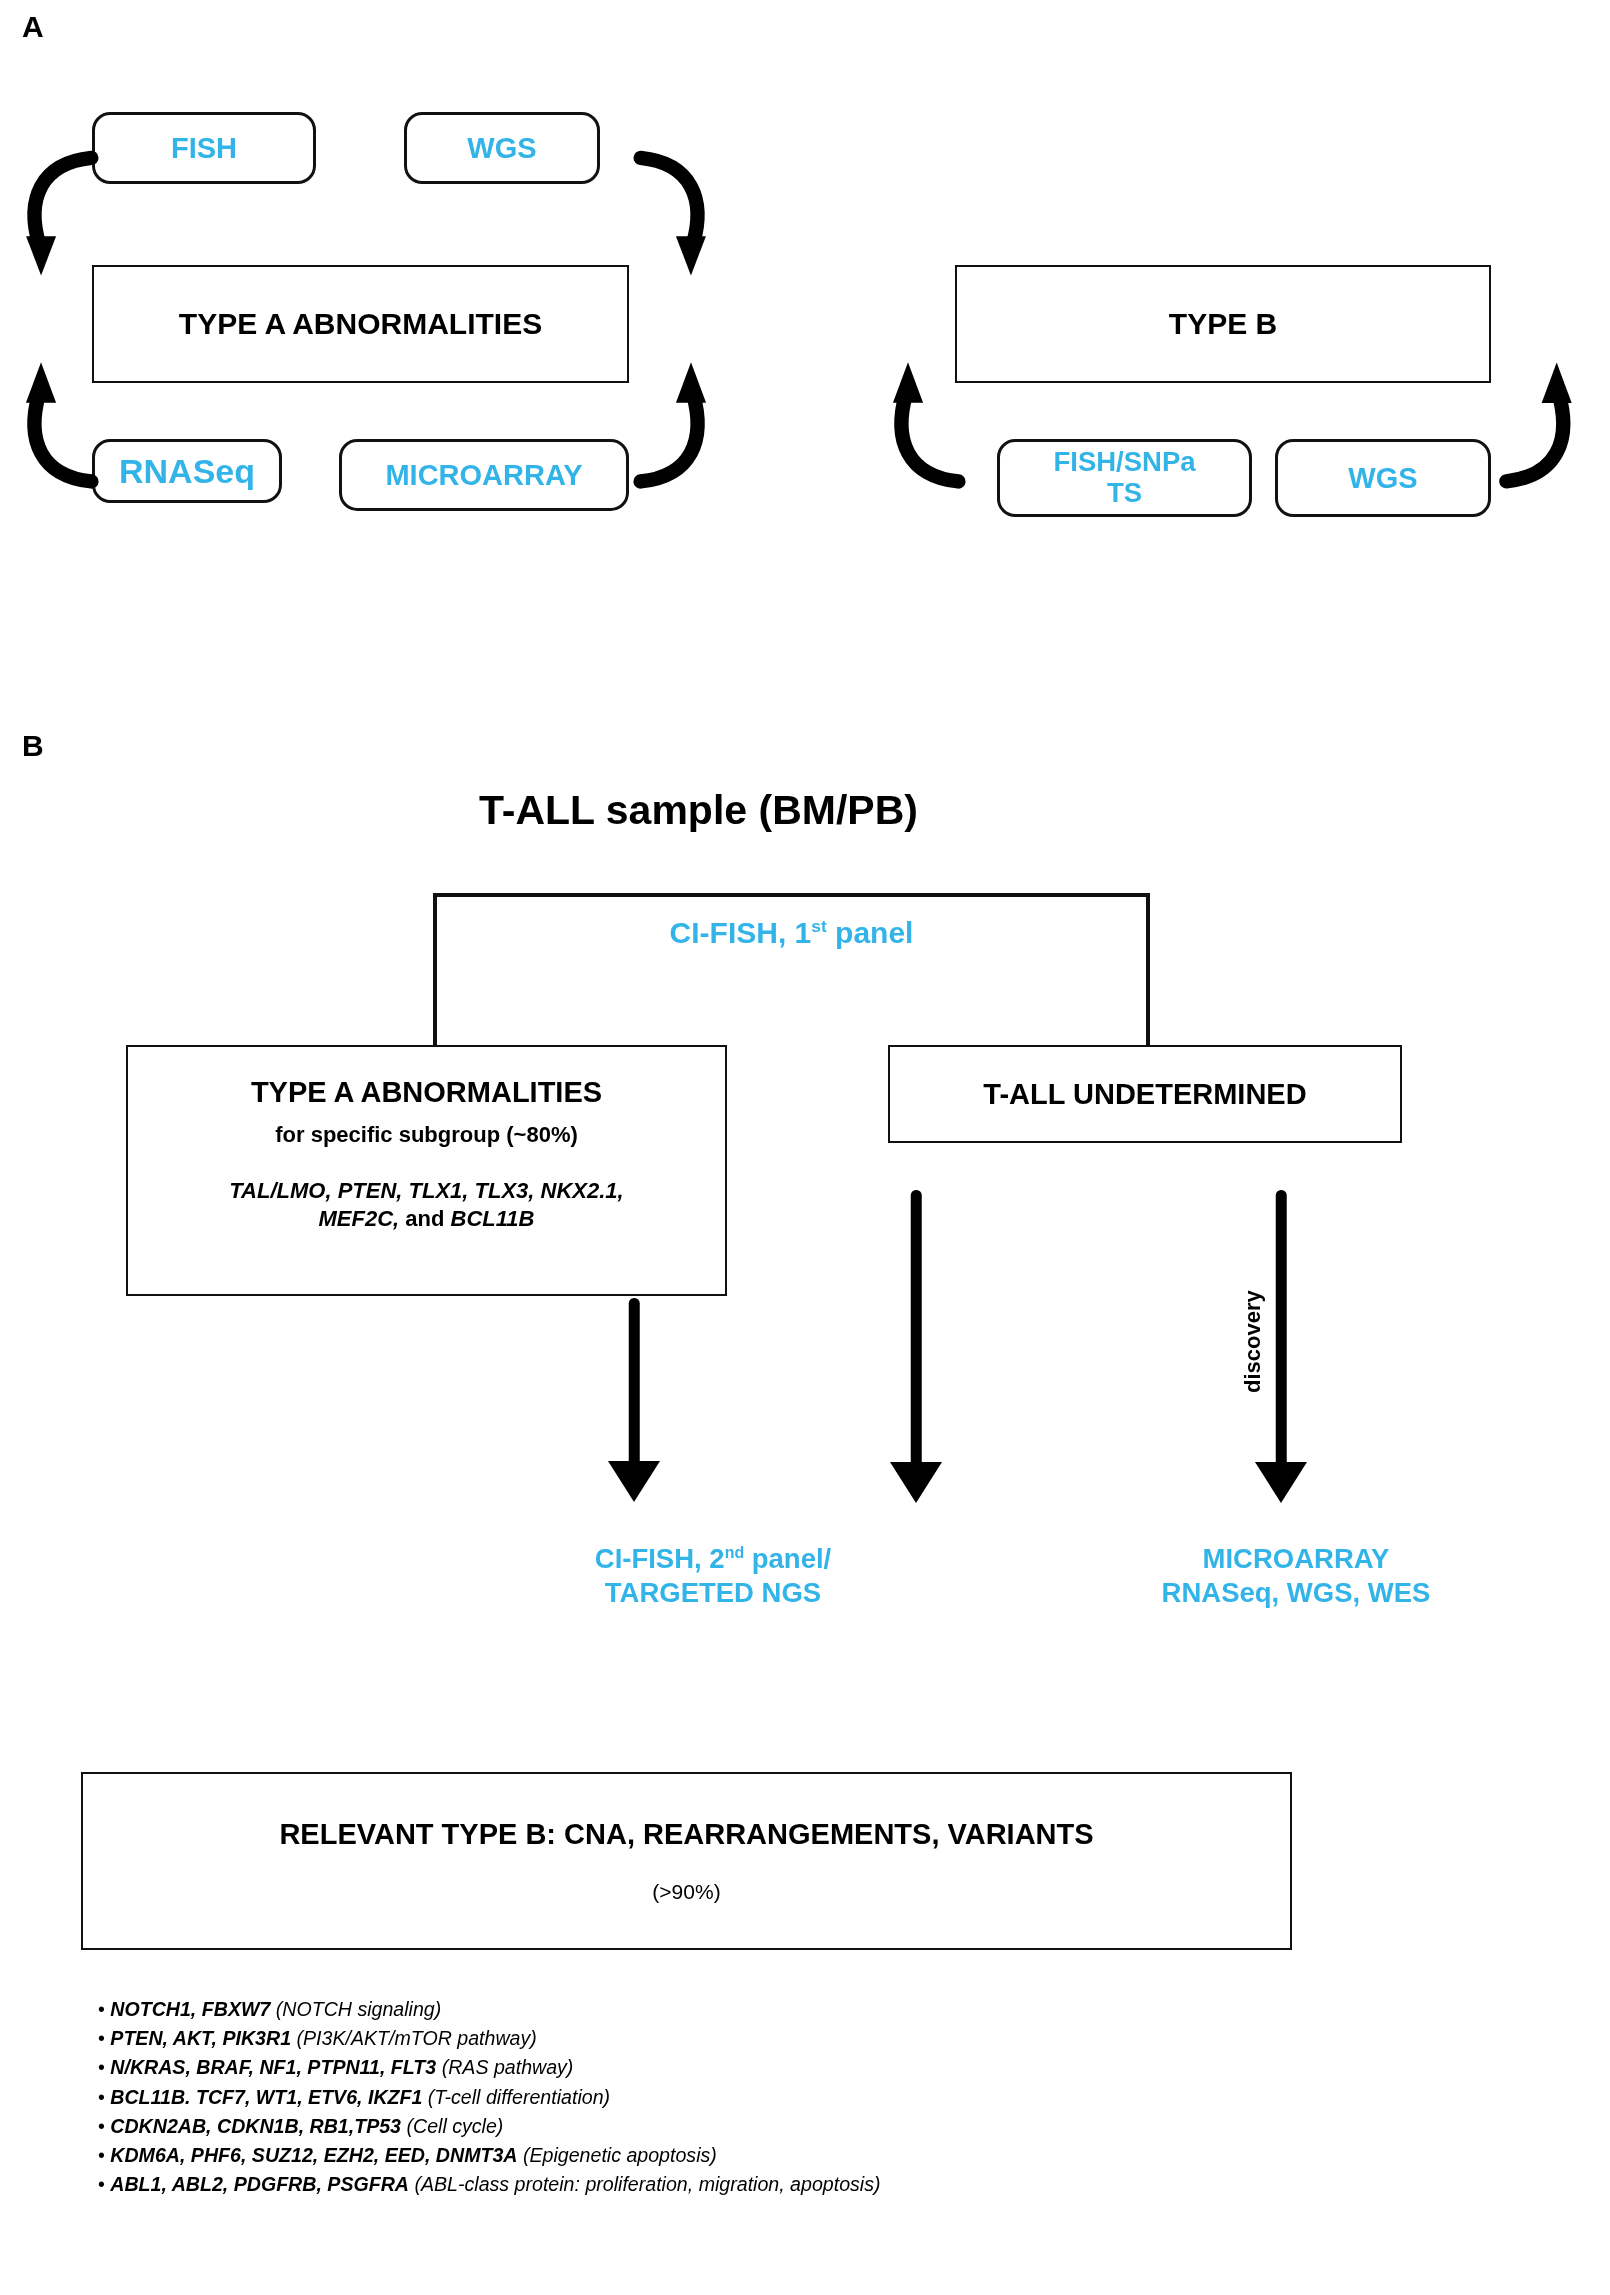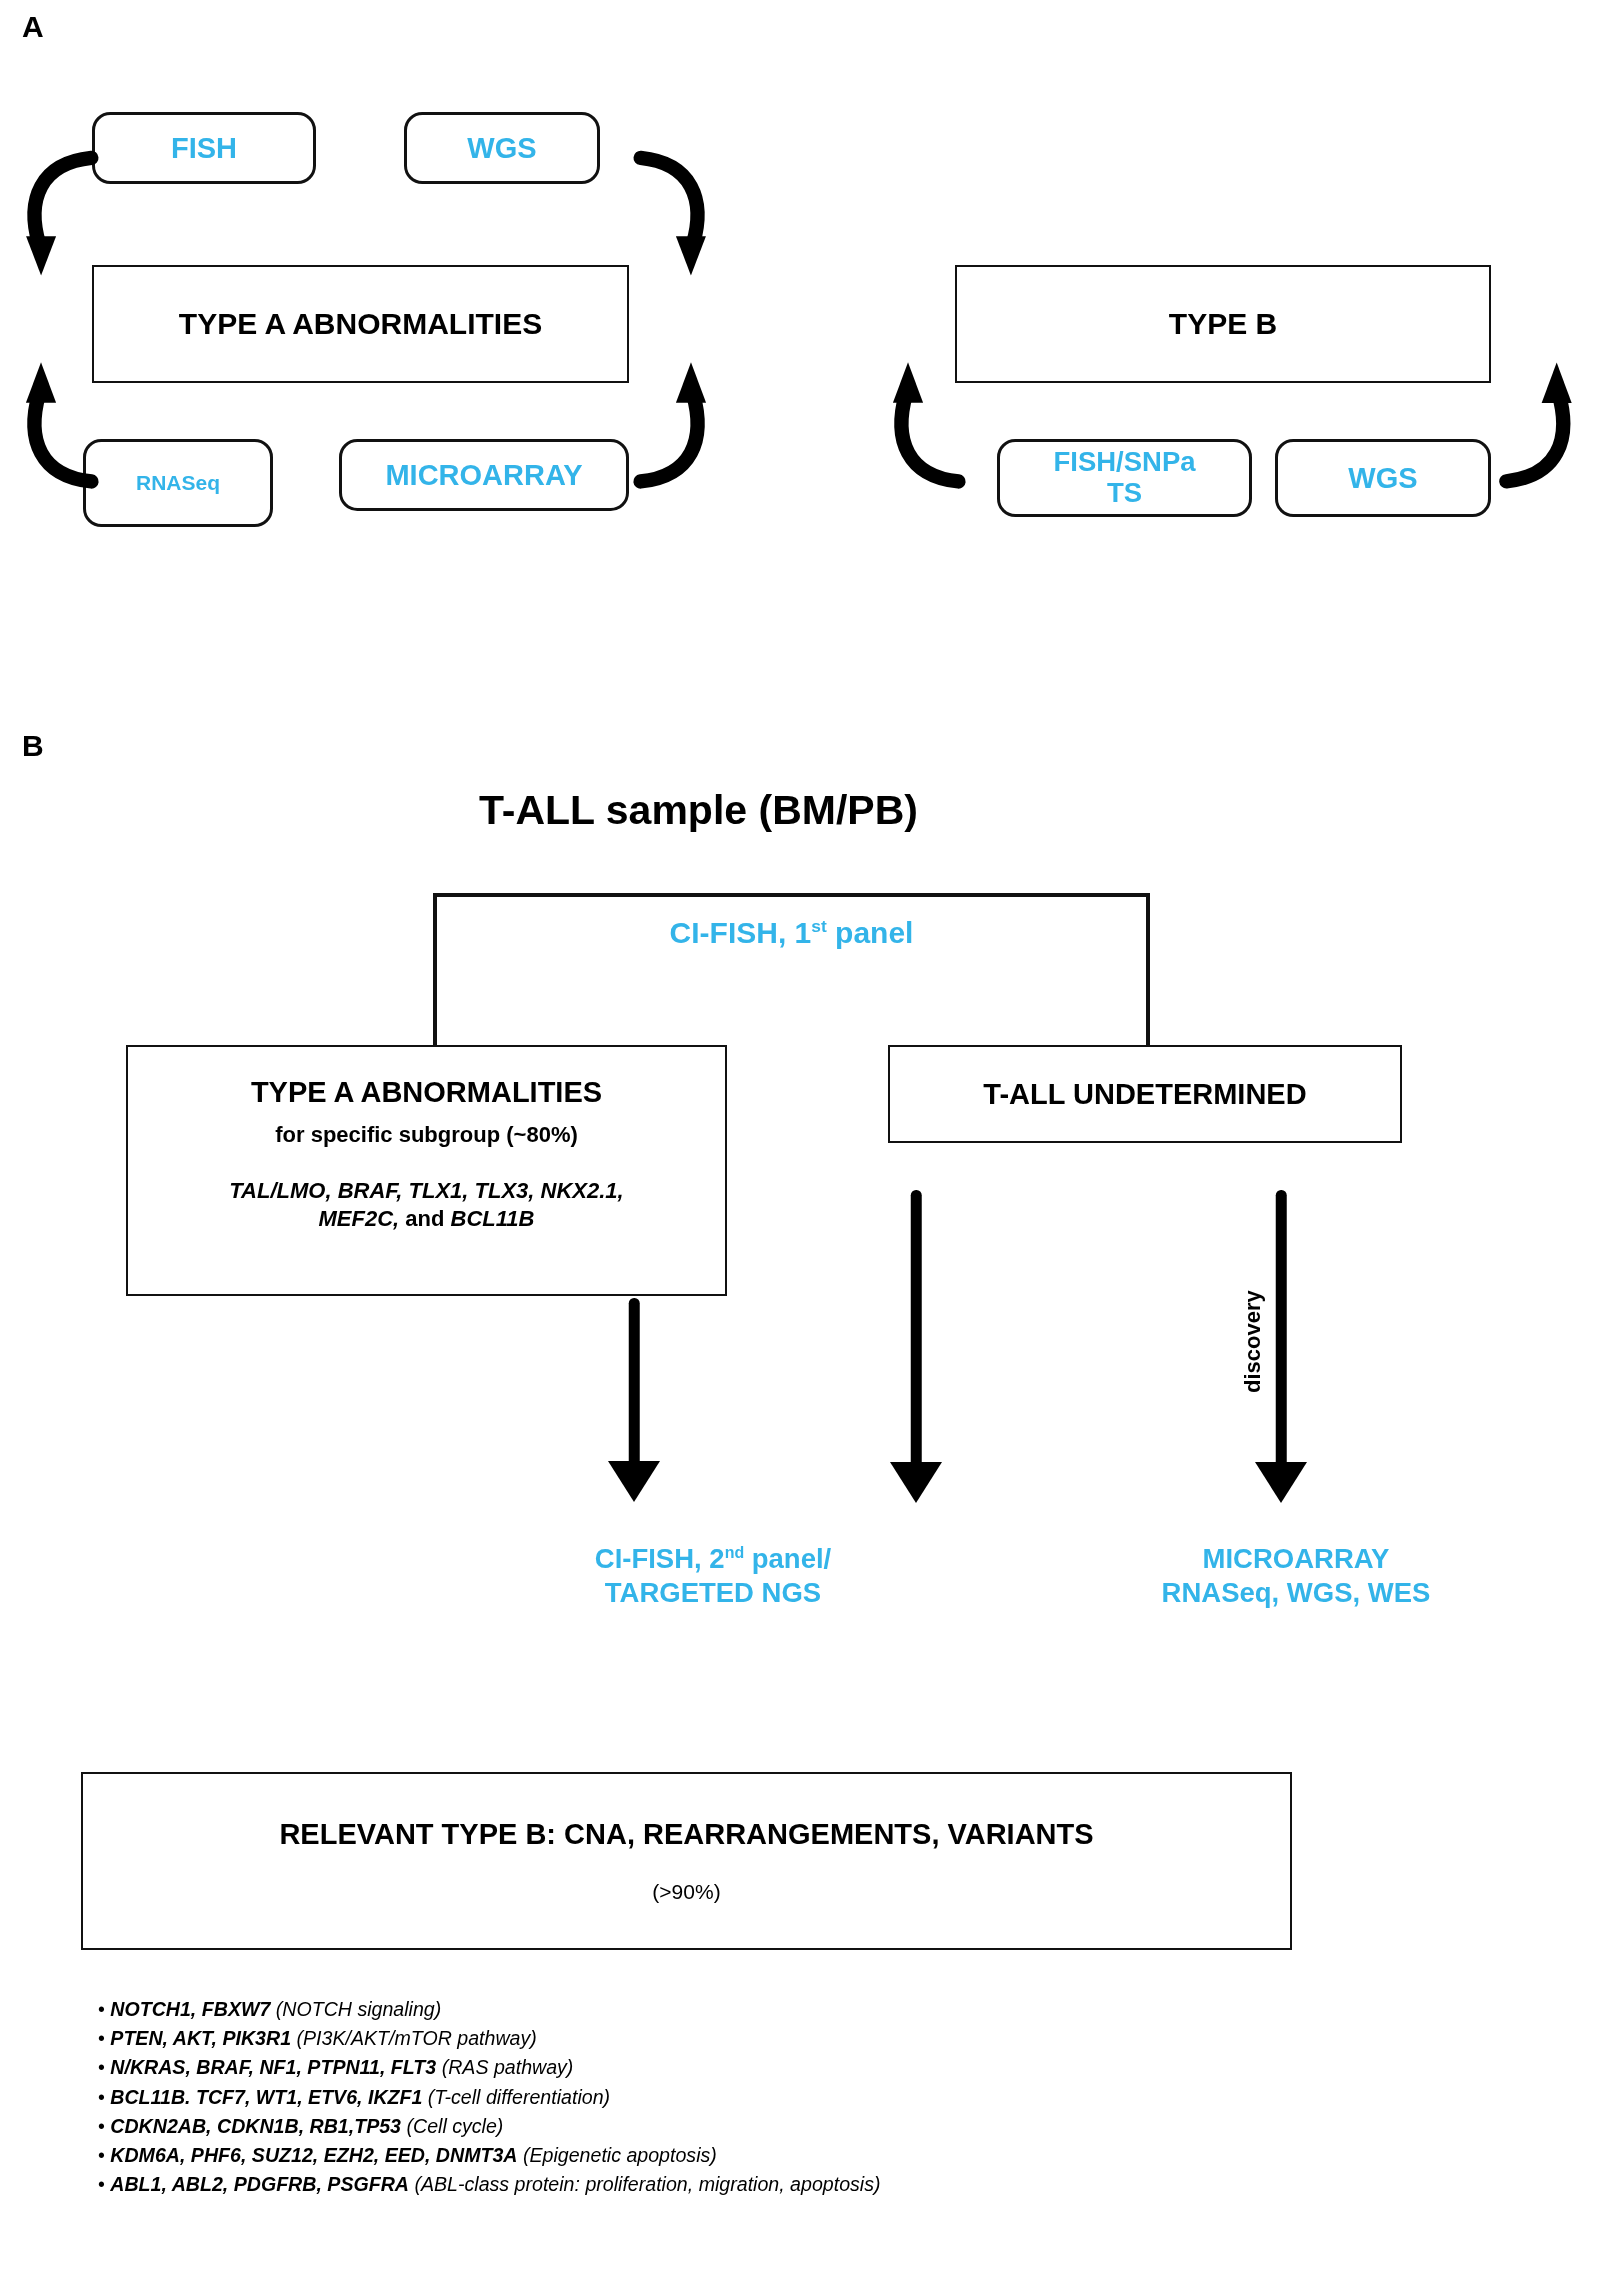--- a/index.html
+++ b/index.html
@@ -96,21 +96,21 @@
 </div>
 
 <div class="rbox" style="left:404px;top:112px;width:196px;height:72px;font-size:29px;">
   <span>WGS</span>
 </div>
 
 <div class="sbox" style="left:92px;top:265px;width:537px;height:118px;">
   <span class="ttl" style="font-size:30px;">TYPE A ABNORMALITIES</span>
 </div>
 
-<div class="rbox" style="left:83px;top:439px;width:190px;height:88px;font-size:21px;">
+<div class="rbox" style="left:92px;top:439px;width:190px;height:64px;font-size:34px;">
   <span>RNASeq</span>
 </div>
 
 <div class="rbox" style="left:339px;top:439px;width:290px;height:72px;font-size:29px;">
   <span>MICROARRAY</span>
 </div>
 
 <div class="curve" style="left:14.4px;top:154px;">
   <svg width="92" height="124" viewBox="0 0 140 190">
     <path d="M118 6 C 40 14, 18 70, 38 138" stroke="#000" stroke-width="22" fill="none" stroke-linecap="round"></path>
@@ -170,21 +170,21 @@
 <div class="vline" style="left:433px;top:893px;width:3.9px;height:154px;"></div>
 <div class="vline" style="left:1146px;top:893px;width:3.9px;height:154px;"></div>
 
 <div class="bluecap" style="left:433px;top:915px;width:717px;font-size:30px;">
   <span>CI-FISH, 1</span><sup>st</sup><span> panel</span>
 </div>
 
 <div class="sbox" style="left:126px;top:1045px;width:601px;height:251px;padding:14.4px 17px;justify-content:flex-start;">
   <span class="ttl" style="font-size:29px;margin-top:14.4px;">TYPE A ABNORMALITIES</span>
   <span style="font-size:22px;font-weight:bold;margin-top:13px;">for specific subgroup (~80%)</span>
-  <span style="font-size:22px;font-weight:bold;font-style:italic;margin-top:29px;line-height:1.3;">TAL/LMO, BRAF, TLX1, TLX3, NKX2.1,</span>
+  <span style="font-size:22px;font-weight:bold;font-style:italic;margin-top:29px;line-height:1.3;">TAL/LMO, PTEN, TLX1, TLX3, NKX2.1,</span>
   <span style="font-size:22px;line-height:1.3;">
     <b style="font-style:italic;">MEF2C,</b><span style="font-weight:bold;"> and </span><b style="font-style:italic;">BCL11B</b>
   </span>
 </div>
 
 <div class="sbox" style="left:888px;top:1045px;width:514px;height:98px;">
   <span class="ttl" style="font-size:29px;">T-ALL UNDETERMINED</span>
 </div>
 
 <div class="darrow" style="left:608px;top:1298px;width:52px;height:204px;">

